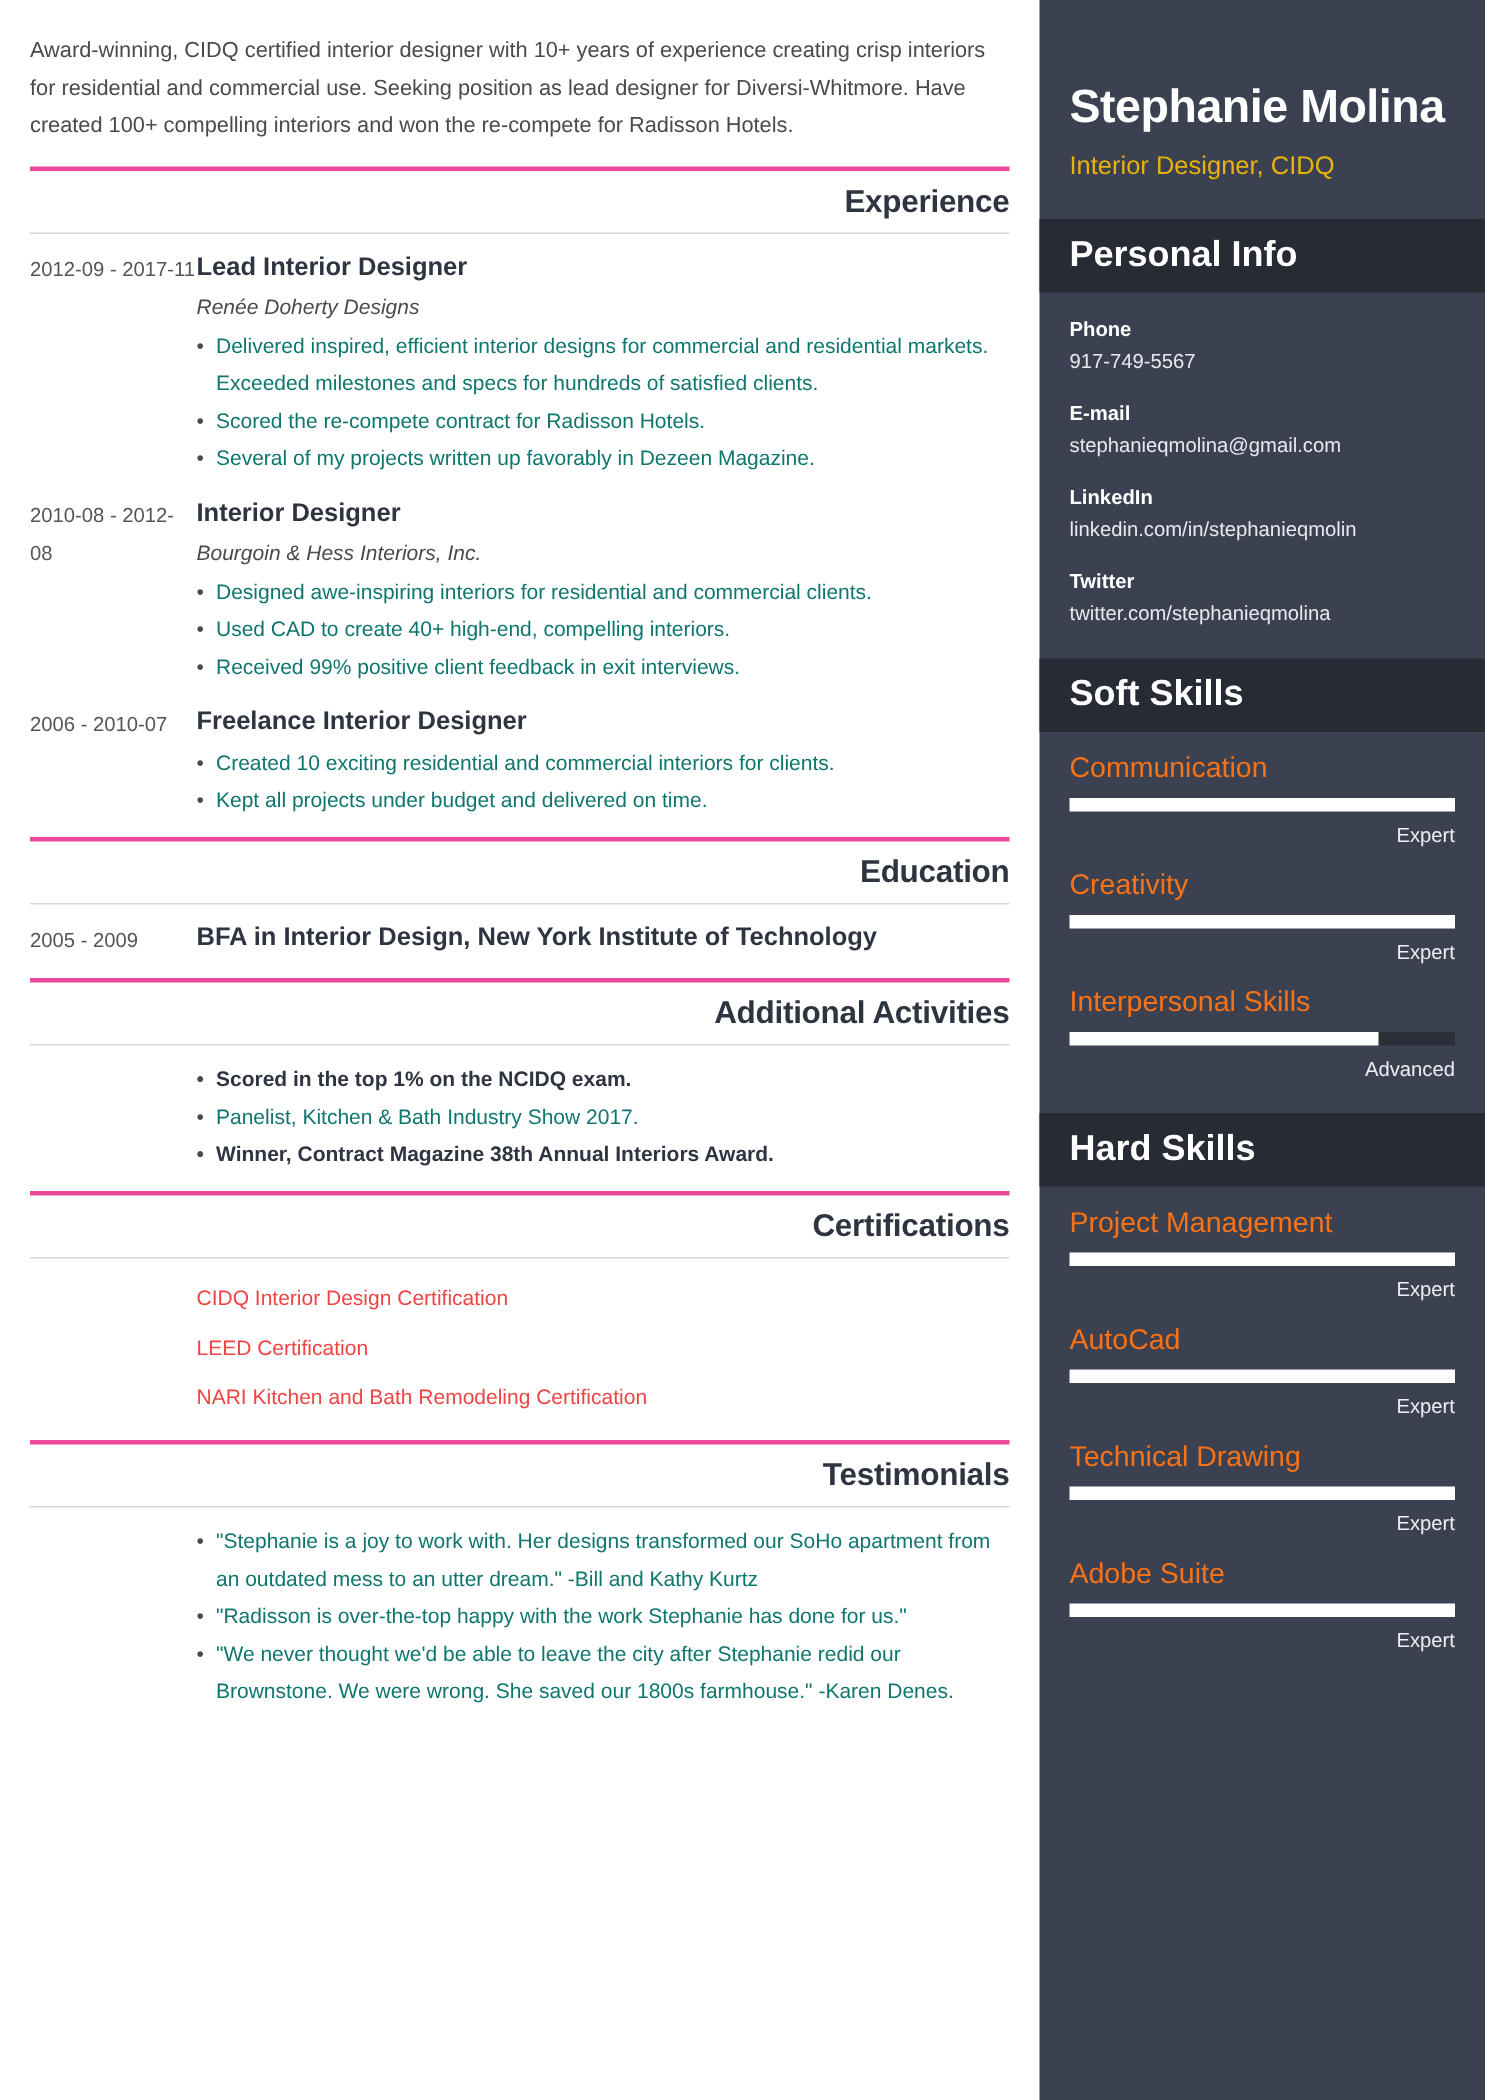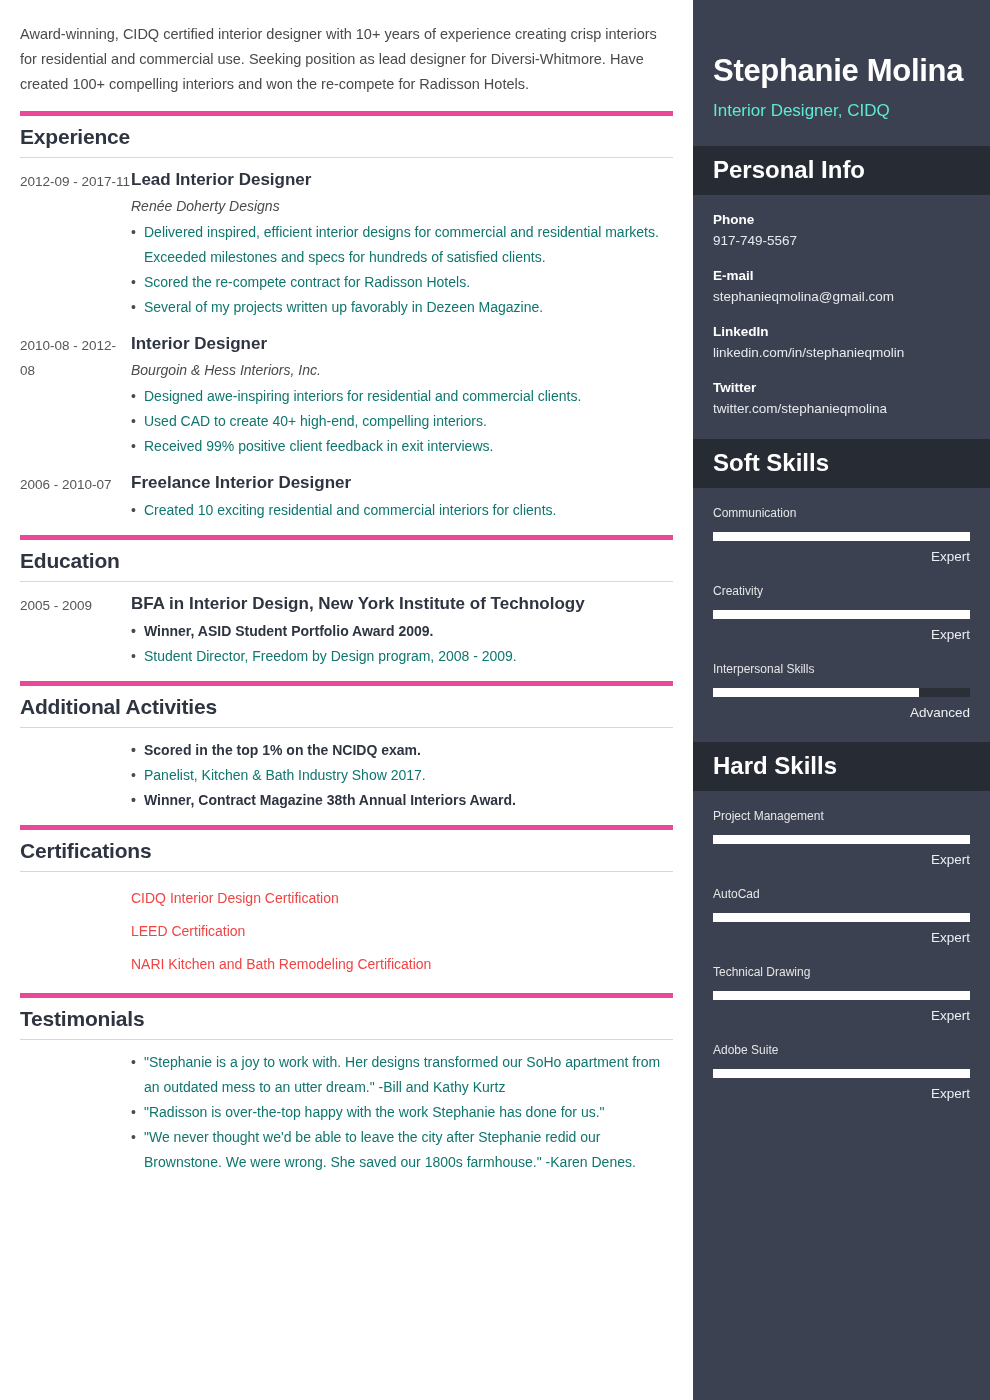--- a/index.html
+++ b/index.html
@@ -17,24 +17,25 @@
 
   .summary {
     font-size:14.5px;
     line-height:25px;
     color:#4a4a4a;
     margin-bottom:14px;
   }
 
   .section { margin-bottom:2px; }
   .sec-head {
-    border-top:5px solid #ec4899;
+    border-top:3px solid #ec4899;
     border-bottom:1px solid #d8d8d8;
     padding:9px 0 8px 0;
     margin-bottom:10px;
+    text-align:right;
   }
   .sec-head h2 {
     font-size:21px;
     font-weight:bold;
     color:#2e3440;
     letter-spacing:-0.2px;
   }
 
   .entry { display:flex; margin-bottom:12px; }
   .dates {
@@ -96,21 +97,21 @@
     font-size:31px;
     font-weight:bold;
     line-height:41px;
     color:#ffffff;
     letter-spacing:-0.3px;
     margin-top:28px;
   }
   .sb-role {
     font-size:17px;
     line-height:26px;
-    color:#5eead4;
+    color:#eab308;
     margin-top:7px;
   }
   .sb-bar {
     background:#272b33;
     padding:10px 20px 11px 20px;
   }
   .sb-bar h3 {
     font-size:24px;
     font-weight:bold;
     color:#ffffff;
@@ -126,22 +127,22 @@
   }
   .c-value {
     font-size:13.5px;
     color:#e8eaee;
     line-height:22px;
     word-break:break-all;
   }
 
   .skill { margin-bottom:12px; }
   .sk-name {
-    font-size:12px;
-    color:#e5e5e5;
+    font-size:19px;
+    color:#f97316;
     line-height:22px;
     margin-bottom:8px;
   }
   .sk-track {
     height:9px;
     background:#2b2f38;
     width:100%;
   }
   .sk-fill { height:9px; background:#ffffff; }
   .sk-level {
@@ -189,39 +190,36 @@
                 <li>Received 99% positive client feedback in exit interviews.</li>
               </ul>
             </div>
           </div>
           <div class="entry">
             <div class="dates">2006 - 2010-07</div>
             <div class="ebody">
               <div class="job-title">Freelance Interior Designer</div>
               <ul class="bullets">
                 <li>Created 10 exciting residential and commercial interiors for clients.</li>
+                <li>Kept all projects under budget and delivered on time.</li>
               </ul>
             </div>
           </div>
         </div>
     </div>
 
     <div class="section">
       <div class="sec-head">
         <h2>Education</h2>
       </div>
       <div>
           <div class="entry">
             <div class="dates">2005 - 2009</div>
             <div class="ebody">
               <div class="job-title">BFA in Interior Design, New York Institute of Technology</div>
-              <ul class="bullets">
-                <li class="b">Winner, ASID Student Portfolio Award 2009.</li>
-                <li>Student Director, Freedom by Design program, 2008 - 2009.</li>
-              </ul>
             </div>
           </div>
         </div>
     </div>
 
     <div class="section">
       <div class="sec-head">
         <h2>Additional Activities</h2>
       </div>
       <div>

